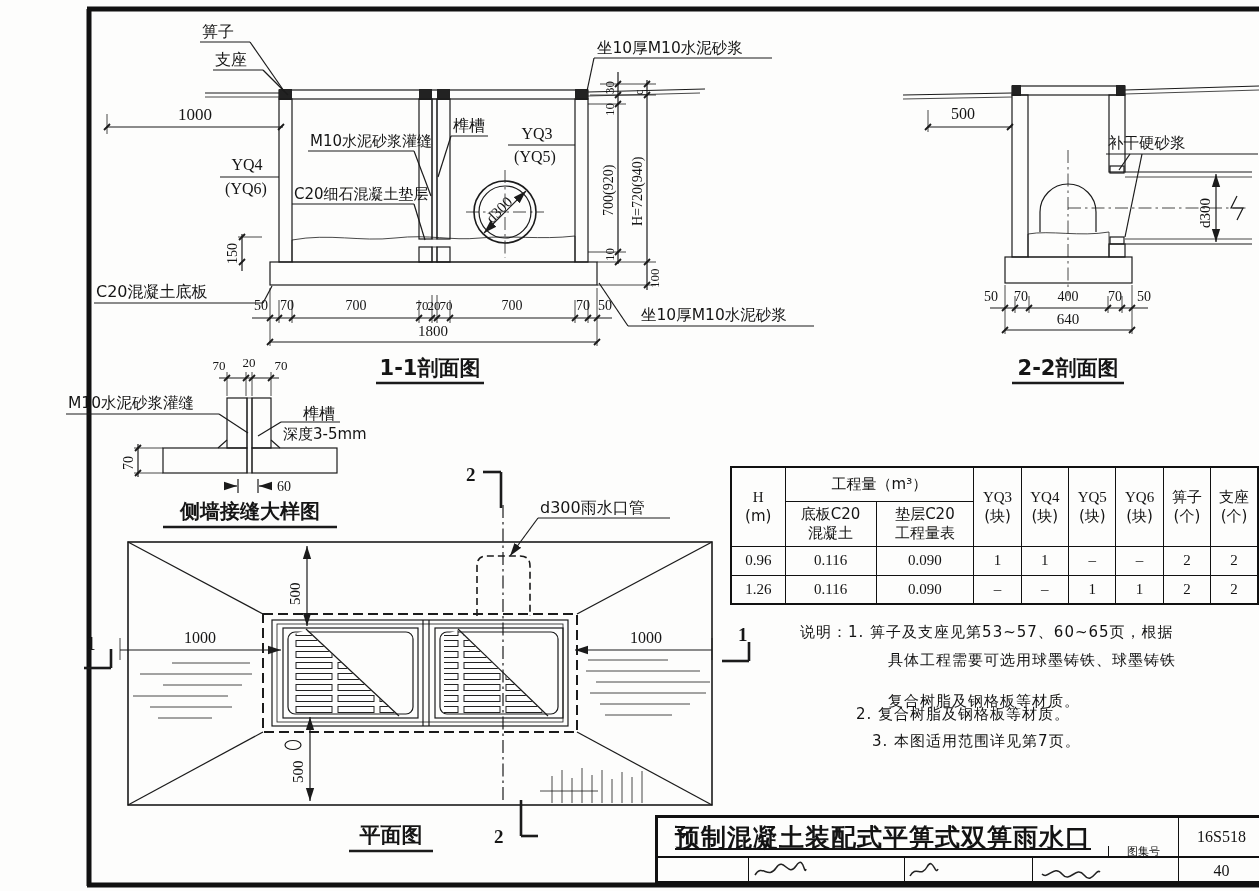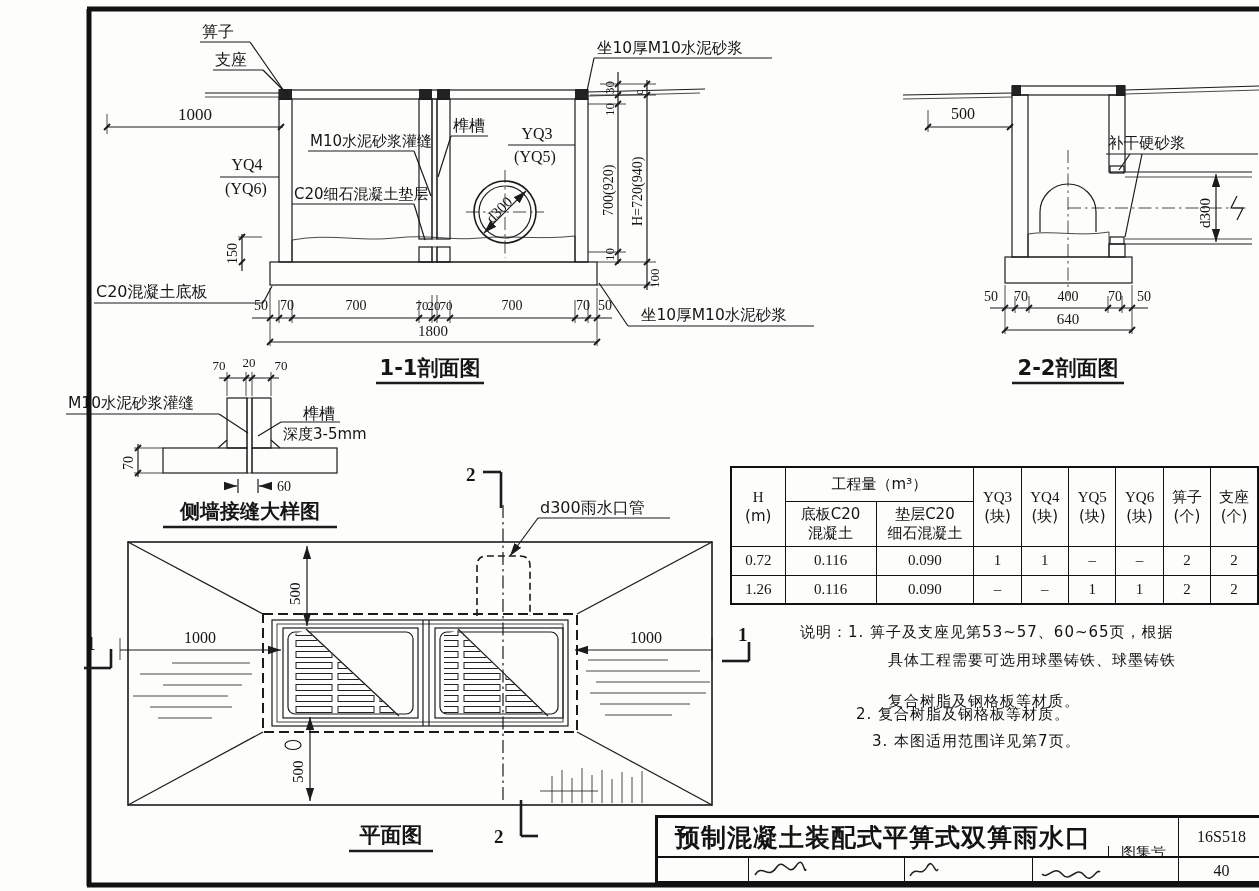--- a/index.html
+++ b/index.html
@@ -30,23 +30,23 @@
       font-size:19px;font-weight:bold;letter-spacing:2px;}
   
   .note-line{position:absolute;font-size:15px;letter-spacing:1px;white-space:nowrap;}
   
   .tb{position:absolute;left:655px;top:815px;width:612px;height:69px;
       border:3px solid #111;box-sizing:border-box;background:#fdfdfc;}
   .tb-row1{display:flex;height:40px;border-bottom:2px solid #111;box-sizing:border-box;}
   .tb-row2{display:flex;height:26px;box-sizing:border-box;}
   .tb-c{display:flex;align-items:center;justify-content:center;box-sizing:border-box;
       border-left:1.8px solid #111;overflow:hidden;white-space:nowrap;}
-  .tb-c:first-child{border-left:none;}
+  .tb-c:first-child{border-left:none;text-decoration:underline;}
   .tb-title{width:450px;font-size:25px;font-weight:bold;letter-spacing:1px;}
-  .tb-sm{font-size:15px;margin-top:28px;}
+  .tb-sm{font-size:11px;margin-top:28px;}
   .tb-num{font-size:16px;font-family:"Liberation Serif","DejaVu Serif",serif;}
 </style>
 </head>
 <body>
 
 <div id="sheet">
 
 <svg width="1259" height="891" viewBox="0 0 1259 891">
   <defs>
     <pattern id="hatch" patternUnits="userSpaceOnUse" width="7" height="7">
@@ -522,25 +522,25 @@
               <div>(个)</div>
       </td>
     </tr>
     <tr style="height:45px">
       <td>
         <div>底板C20</div>
               <div>混凝土</div>
       </td>
       <td>
         <div>垫层C20</div>
-              <div>细石混凝土</div>
+              <div>工程量表</div>
       </td>
     </tr>
     <tr style="height:29px">
-      <td class="num">0.72</td>
+      <td class="num">0.96</td>
       <td class="num">0.116</td>
       <td class="num">0.090</td>
       <td class="num">1</td>
       <td class="num">1</td>
       <td class="num">–</td>
       <td class="num">–</td>
       <td class="num">2</td>
       <td class="num">2</td>
     </tr>
     <tr style="height:29px">

